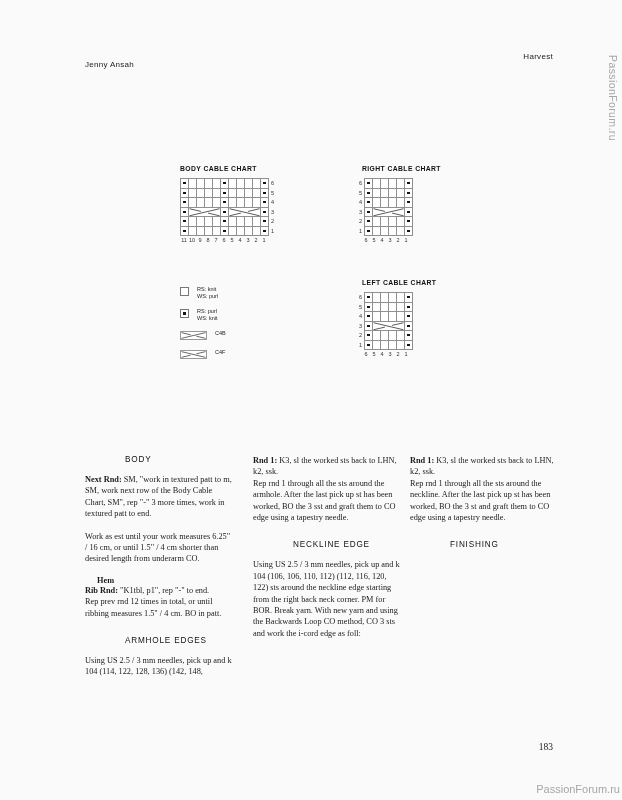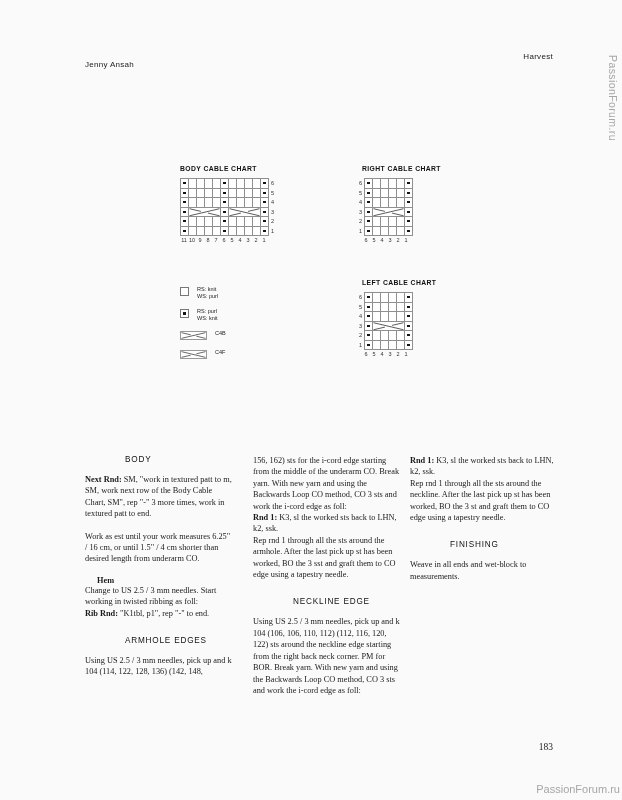--- a/index.html
+++ b/index.html
@@ -459,36 +459,34 @@
           <div>C4F</div>
         </div>
       </div>
     </div>
 
   <div class="col col1">
       <div class="heading">BODY</div>
       <p class="para"><b>Next Rnd:</b> SM, "work in textured patt to m, SM, work next row of the Body Cable Chart, SM", rep "-" 3 more times, work in textured patt to end.</p>
       <p class="para spaced">Work as est until your work measures 6.25" / 16 cm, or until 1.5" / 4 cm shorter than desired length from underarm CO.</p>
       <div class="subheading">Hem</div>
-      <p class="para">Change to US 2.5 / 3 mm needles. Start working in twisted ribbing as foll:</p>
       <p class="para"><b>Rib Rnd:</b> "K1tbl, p1", rep "-" to end.</p>
+      <p class="para">Rep prev rnd 12 times in total, or until ribbing measures 1.5" / 4 cm. BO in patt.</p>
       <div class="heading spaced">ARMHOLE EDGES</div>
       <p class="para">Using US 2.5 / 3 mm needles, pick up and k 104 (114, 122, 128, 136) (142, 148,</p>
     </div>
   <div class="col col2">
-      <p class="para">156, 162) sts for the i-cord edge starting from the middle of the underarm CO. Break yarn. With new yarn and using the Backwards Loop CO method, CO 3 sts and work the i-cord edge as foll:</p>
       <p class="para"><b>Rnd 1:</b> K3, sl the worked sts back to LHN, k2, ssk.</p>
       <p class="para">Rep rnd 1 through all the sts around the armhole. After the last pick up st has been worked, BO the 3 sst and graft them to CO edge using a tapestry needle.</p>
       <div class="heading spaced">NECKLINE EDGE</div>
       <p class="para">Using US 2.5 / 3 mm needles, pick up and k 104 (106, 106, 110, 112) (112, 116, 120, 122) sts around the neckline edge starting from the right back neck corner. PM for BOR. Break yarn. With new yarn and using the Backwards Loop CO method, CO 3 sts and work the i-cord edge as foll:</p>
     </div>
   <div class="col col3">
       <p class="para"><b>Rnd 1:</b> K3, sl the worked sts back to LHN, k2, ssk.</p>
       <p class="para">Rep rnd 1 through all the sts around the neckline. After the last pick up st has been worked, BO the 3 st and graft them to CO edge using a tapestry needle.</p>
       <div class="heading spaced">FINISHING</div>
-      <p class="para">Weave in all ends and wet-block to measurements.</p>
     </div>
 
   <div class="page-number">183</div>
   <div class="wm-v">PassionForum.ru</div>
   <div class="wm-b">PassionForum.ru</div>
 
 </div>
 
 </body></html>

